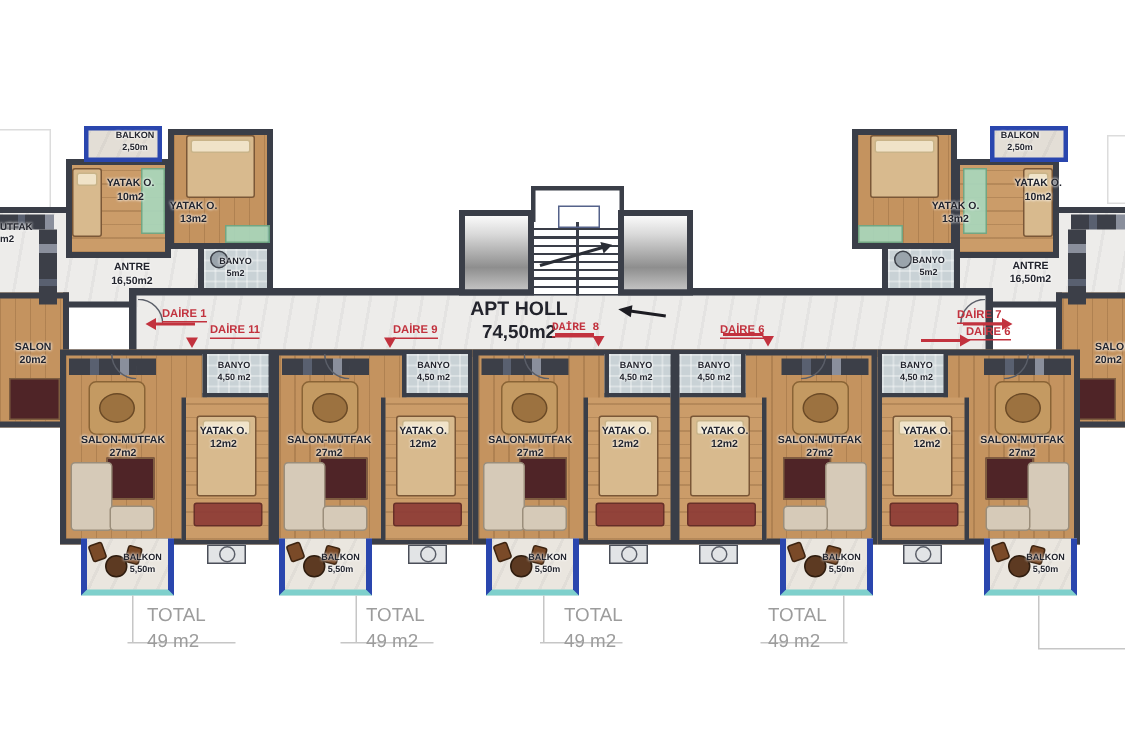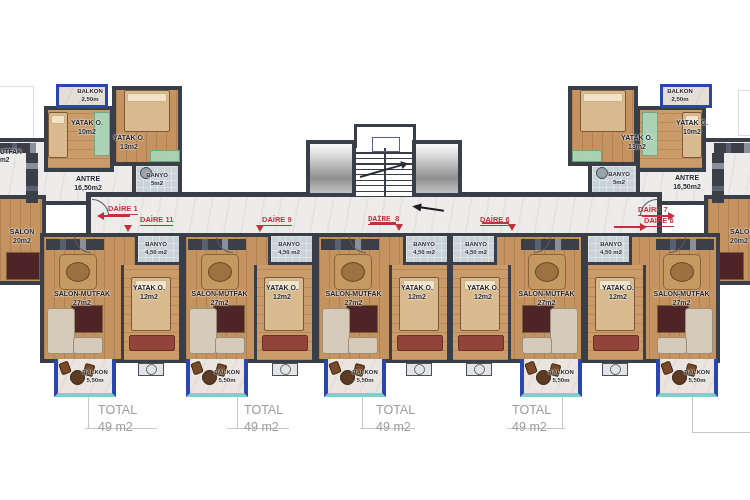--- a/index.html
+++ b/index.html
@@ -212,20 +212,24 @@
   <div class="lb f7" style="left:654px;top:173px;width:66px;">
     <span>ANTRE</span>
       <span>16,50m2</span>
     </div>
   <div class="lb f7" style="left:730px;top:227px;width:40px;text-align:left;">
     <span>SALON</span>
       <span>20m2</span>
     </div>
 
   <div class="room hallbg" style="left:86px;top:192px;width:576px;height:46px;border-width:5px;z-index:2;"></div>
+  <div class="hall-lb">
+    <span class="l1">APT HOLL</span>
+      <span class="l2">74,50m2</span>
+    </div>
   <div class="arc" style="left:92px;top:199px;"></div>
   <div class="arc" style="left:640px;top:199px;transform:scaleX(-1);"></div>
   <div class="narrow"></div>
 
   <div class="landing"></div>
   <div class="landing-in"></div>
   <div class="elev" style="left:306px;top:140px;"></div>
   <div class="elev" style="left:412px;top:140px;"></div>
   <div class="stairs"></div>
   <div class="stair-arrow"></div>

